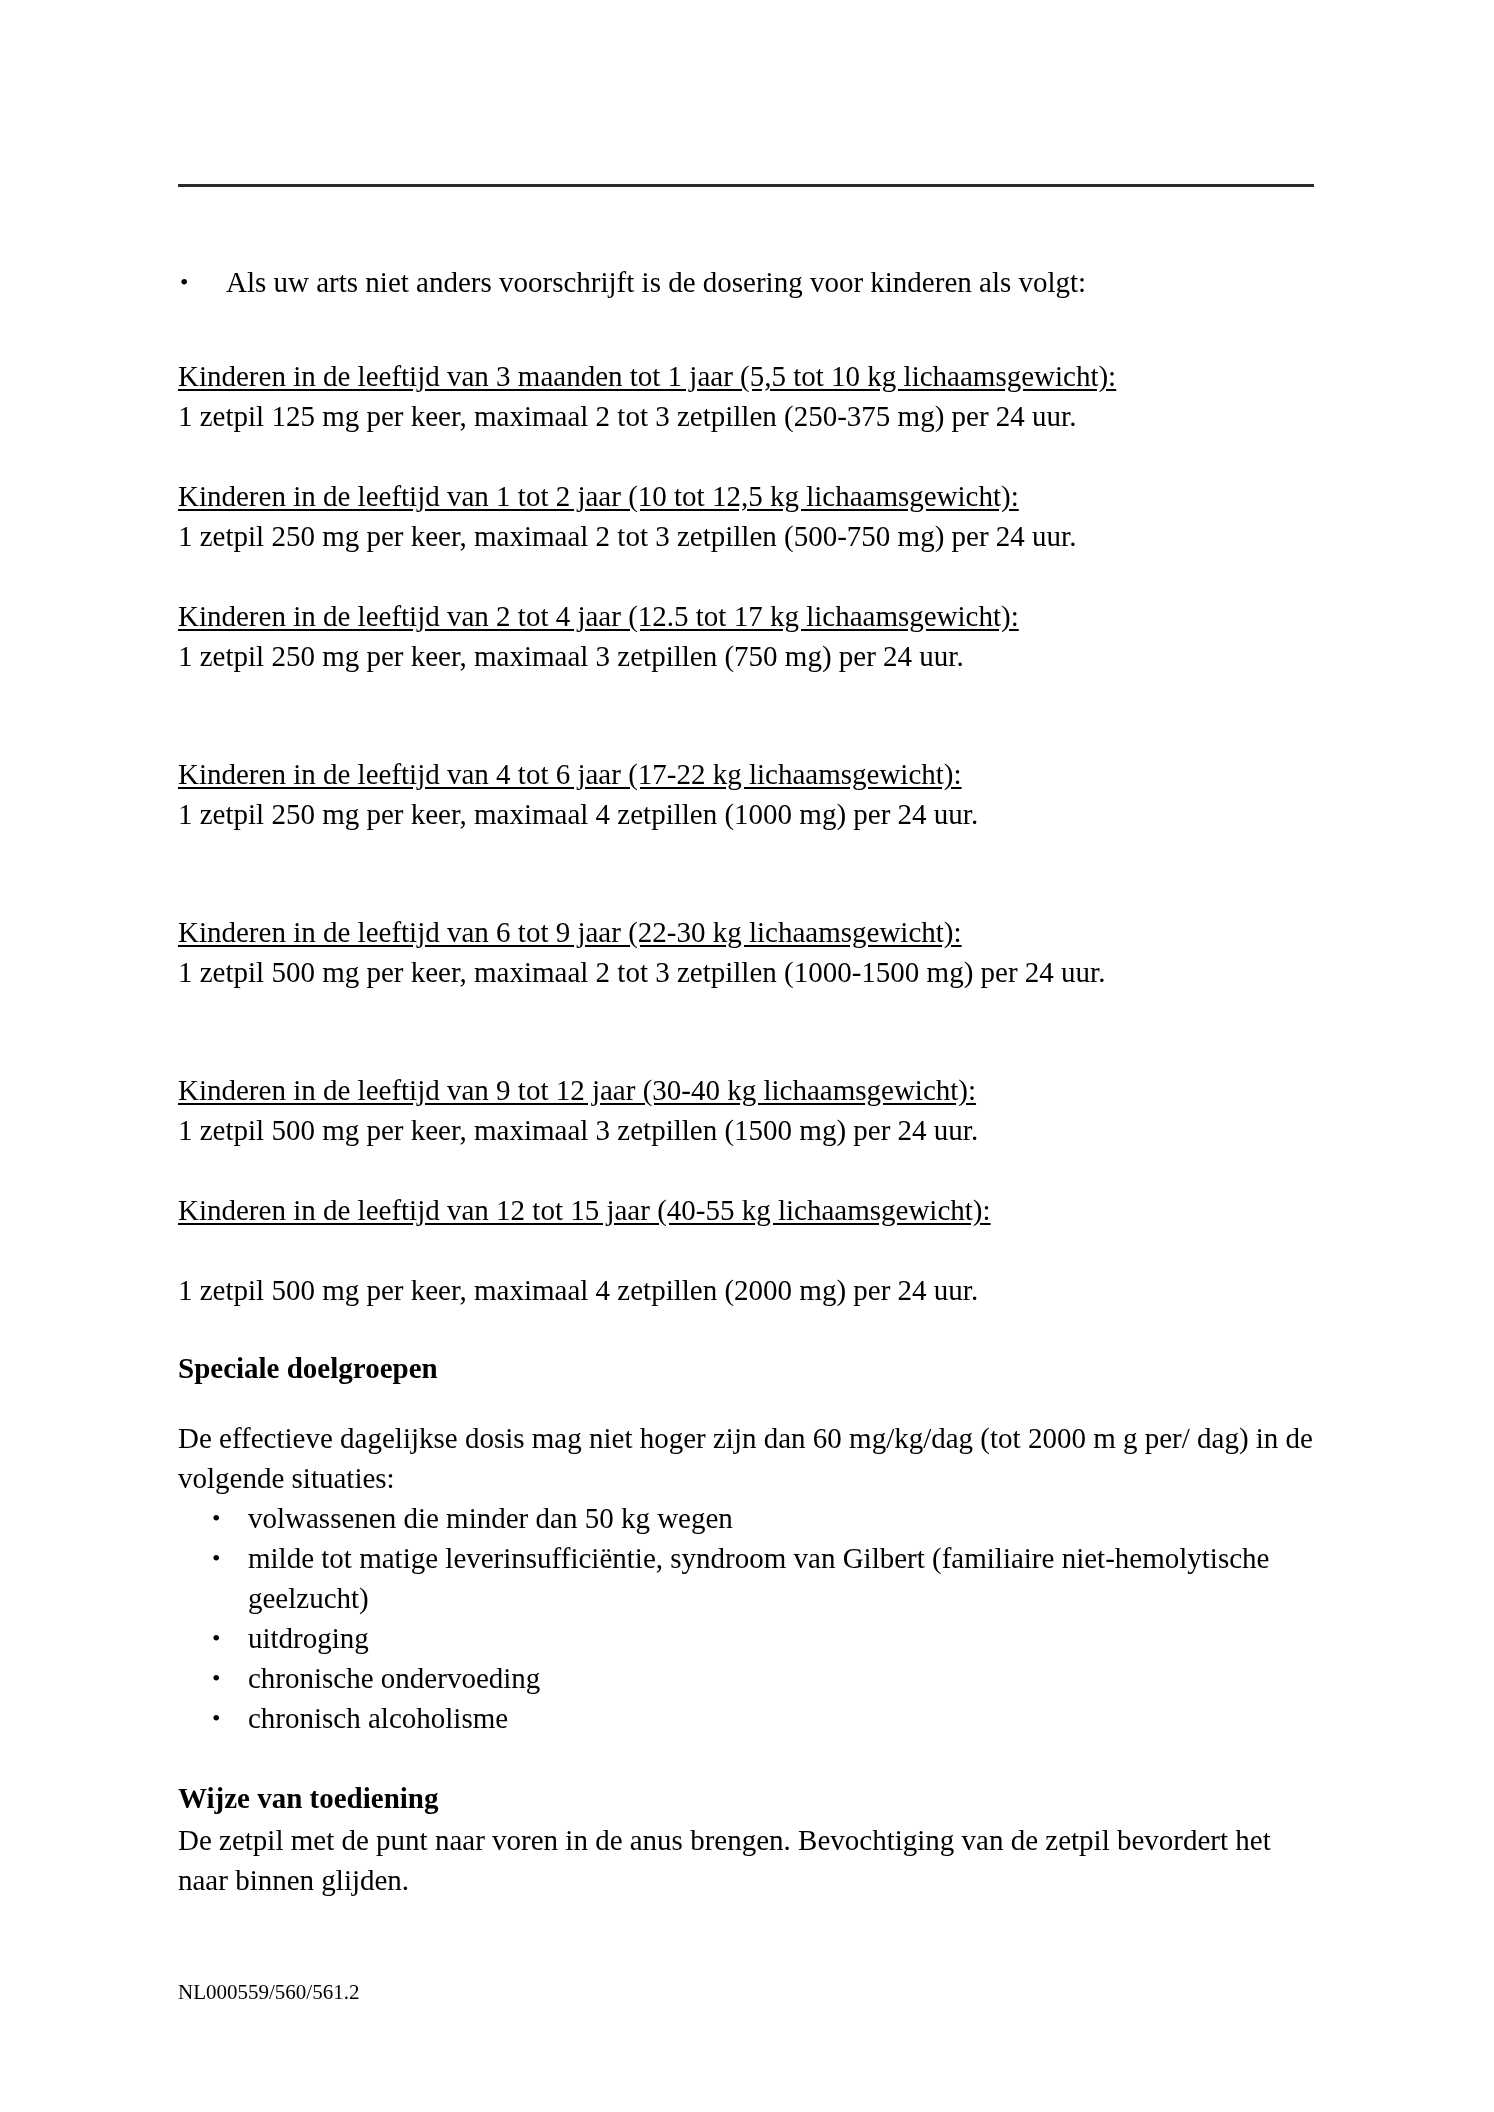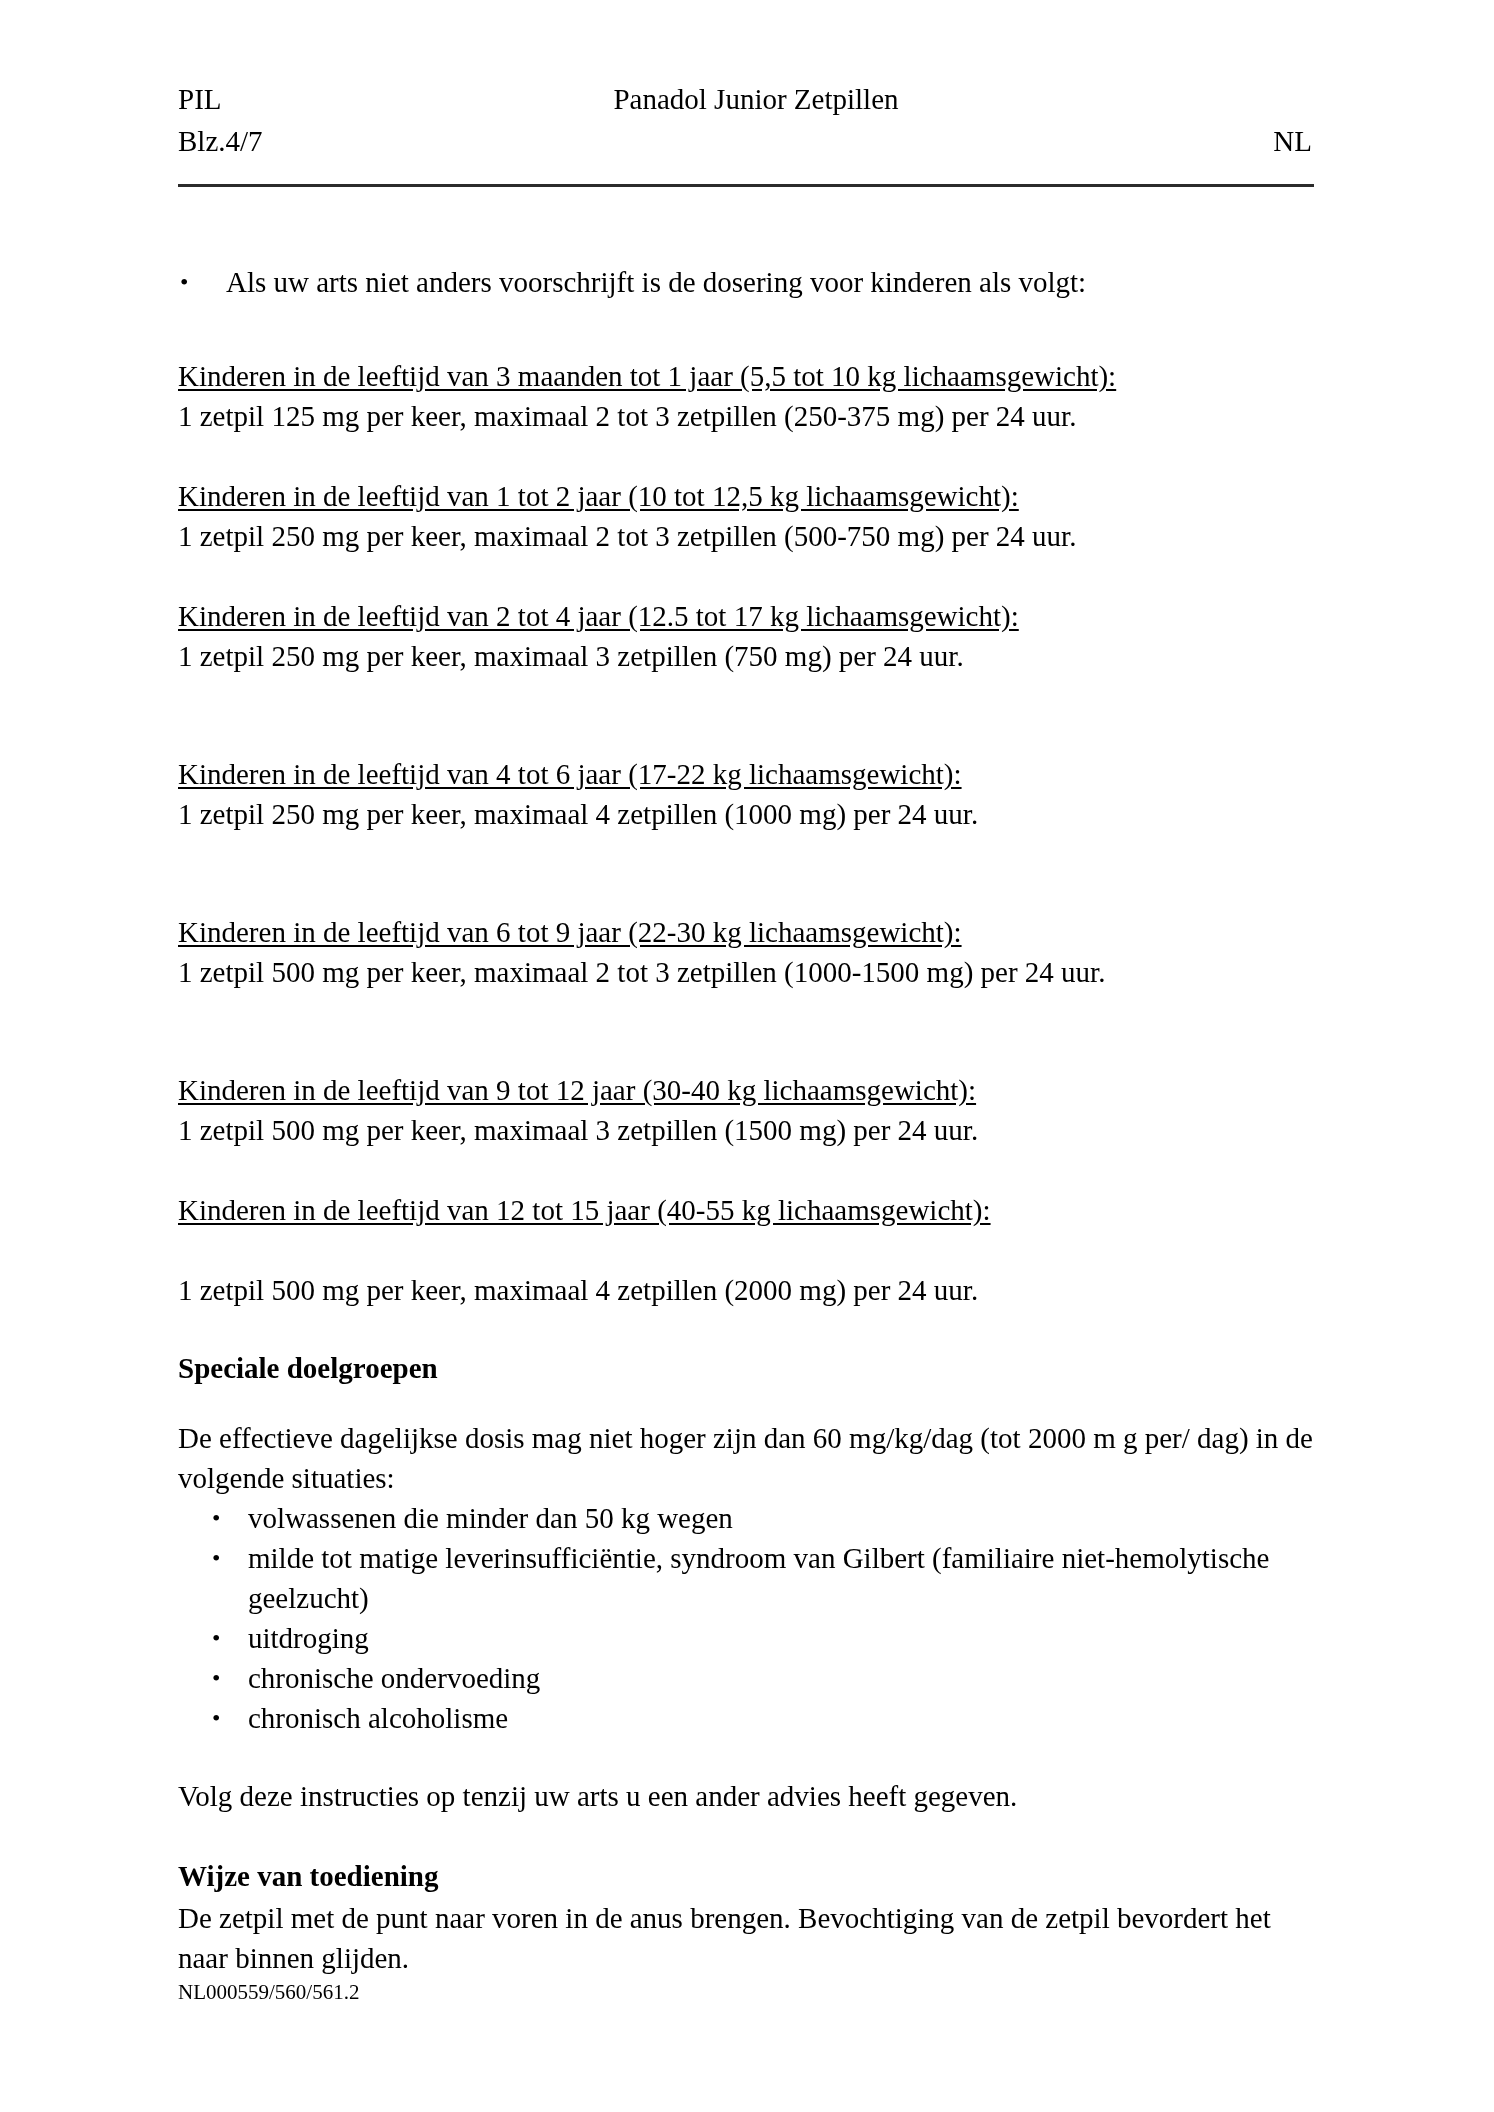--- a/index.html
+++ b/index.html
@@ -147,30 +147,20 @@
     top: 1975px;
     font-size: 21px;
     line-height: 34px;
   }
 </style>
 </head>
 <body>
 
 <div class="page">
 
-  <div class="header">
-    <div class="header-row">
-      <span class="hdr-left">PIL</span>
-      <span class="hdr-center">Panadol Junior Zetpillen</span>
-    </div>
-    <div class="header-row">
-      <span class="hdr-left">Blz.4/7</span>
-      <span class="hdr-right">NL</span>
-    </div>
-  </div>
   <div class="header-rule"></div>
 
   <div class="content">
 
     <div class="intro-bullet">
       <span class="bullet-dot">•</span>
       <span>Als uw arts niet anders voorschrijft is de dosering voor kinderen als volgt:</span>
     </div>
 
     <div class="dose-block">
@@ -228,21 +218,20 @@
       <li>
         <span class="bullet-dot">•</span>
         <span>chronische ondervoeding</span>
       </li>
       <li>
         <span class="bullet-dot">•</span>
         <span>chronisch alcoholisme</span>
       </li>
     </ul>
 
-    <div class="para tail-para">Volg deze instructies op tenzij uw arts u een ander advies heeft gegeven.</div>
 
     <div class="subsection-heading">Wijze van toediening</div>
     <div class="para">De zetpil met de punt naar voren in de anus brengen. Bevochtiging van de zetpil bevordert het naar binnen glijden.</div>
 
   </div>
 
   <div class="footer">
     <span>NL000559/560/561.2</span>
   </div>
 

